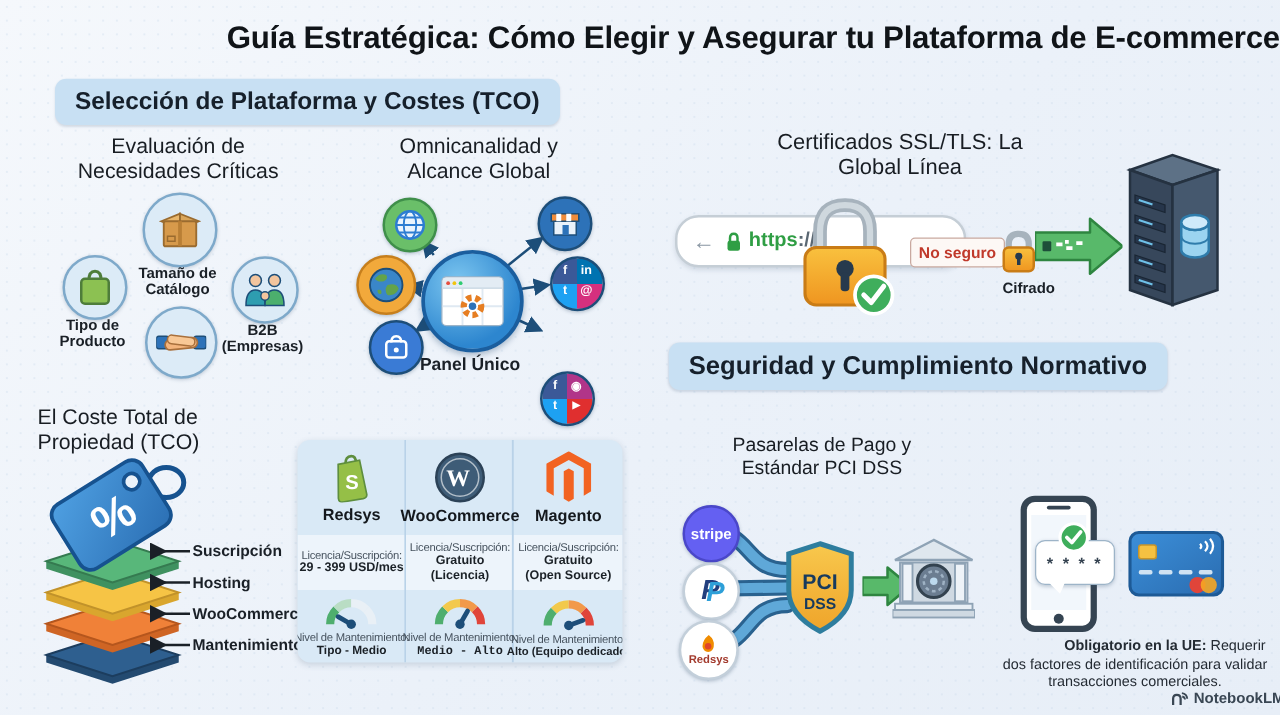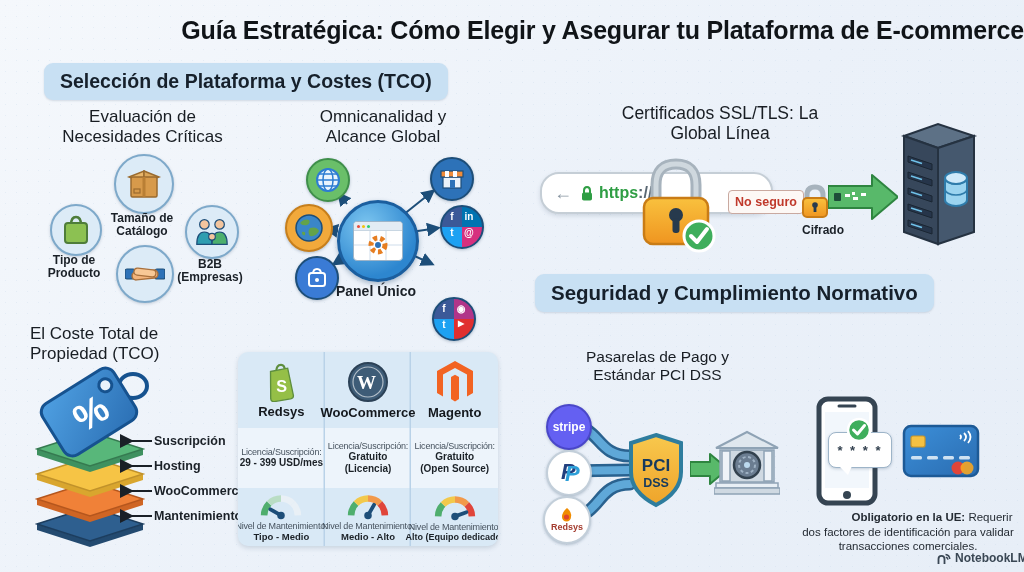--- a/index.html
+++ b/index.html
@@ -317,21 +317,21 @@
       </div>
       <div class="t-cell">
         <svg width="36" height="42" viewBox="0 0 36 42">
           <polygon points="18,0 36,10 36,32 30,35.5 30,13.5 18,7 6,13.5 6,35.5 0,32 0,10" fill="#f26322"></polygon>
           <polygon points="14,16 18,13.8 22,16 22,38 18,40.4 14,38" fill="#f26322"></polygon>
         </svg>
         <div class="plat-name">Magento</div>
       </div>
     </div>
 
-    <div class="t-row r2" style="height:60px;">
+    <div class="t-row r2" style="height:44px;">
       <div class="t-cell t-div">
         <div class="lic-label">Licencia/Suscripción:</div>
         <div class="lic-val">29 - 399 USD/mes</div>
         <div class="lic-val"></div>
       </div>
       <div class="t-cell t-div">
         <div class="lic-label">Licencia/Suscripción:</div>
         <div class="lic-val">Gratuito</div>
         <div class="lic-val">(Licencia)</div>
       </div>
@@ -358,21 +358,21 @@
       <div class="t-cell t-div">
         <svg class="gauge" viewBox="0 0 48 32">
           <path d="M6,26 A18,18 0 0 1 11.3,13.3" stroke="#4fae6e"></path>
           <path d="M11.3,13.3 A18,18 0 0 1 24,8" stroke="#f2c94c"></path>
           <path d="M24,8 A18,18 0 0 1 36.7,13.3" stroke="#f2994a"></path>
           <path d="M36.7,13.3 A18,18 0 0 1 42,26" stroke="#e0453a"></path>
           <line x1="24" y1="26" x2="30.5" y2="14.7" stroke="#1d4e79" stroke-width="4" stroke-linecap="round"></line>
           <circle cx="24" cy="26" r="4" fill="#1d4e79"></circle>
         </svg>
         <div class="lic-label">Nivel de Mantenimiento:</div>
-        <div class="lic-val" style="font-size:9.5px;">Medio - Alto</div>
+        <div class="lic-val" style="font-size:9.5px;font-family:Liberation Mono, monospace;">Medio - Alto</div>
       </div>
       <div class="t-cell">
         <svg class="gauge" viewBox="0 0 48 32">
           <path d="M6,26 A18,18 0 0 1 11.3,13.3" stroke="#4fae6e"></path>
           <path d="M11.3,13.3 A18,18 0 0 1 24,8" stroke="#f2c94c"></path>
           <path d="M24,8 A18,18 0 0 1 36.7,13.3" stroke="#f2994a"></path>
           <path d="M36.7,13.3 A18,18 0 0 1 42,26" stroke="#e0453a"></path>
           <line x1="24" y1="26" x2="36.2" y2="21.6" stroke="#1d4e79" stroke-width="4" stroke-linecap="round"></line>
           <circle cx="24" cy="26" r="4" fill="#1d4e79"></circle>
         </svg>

